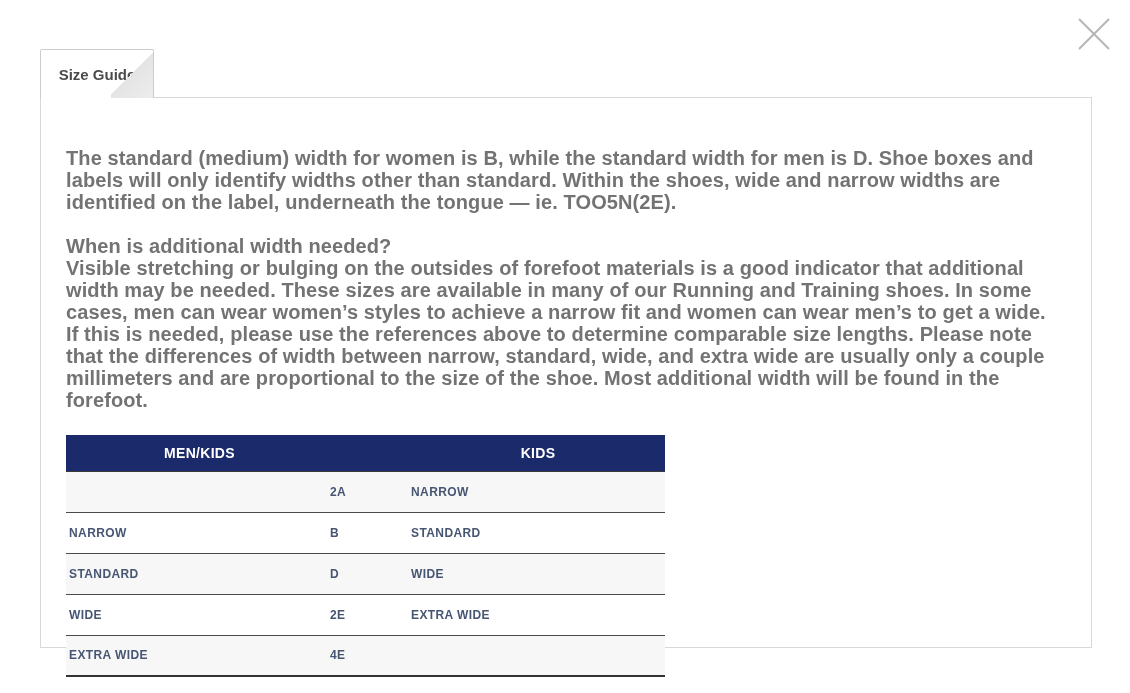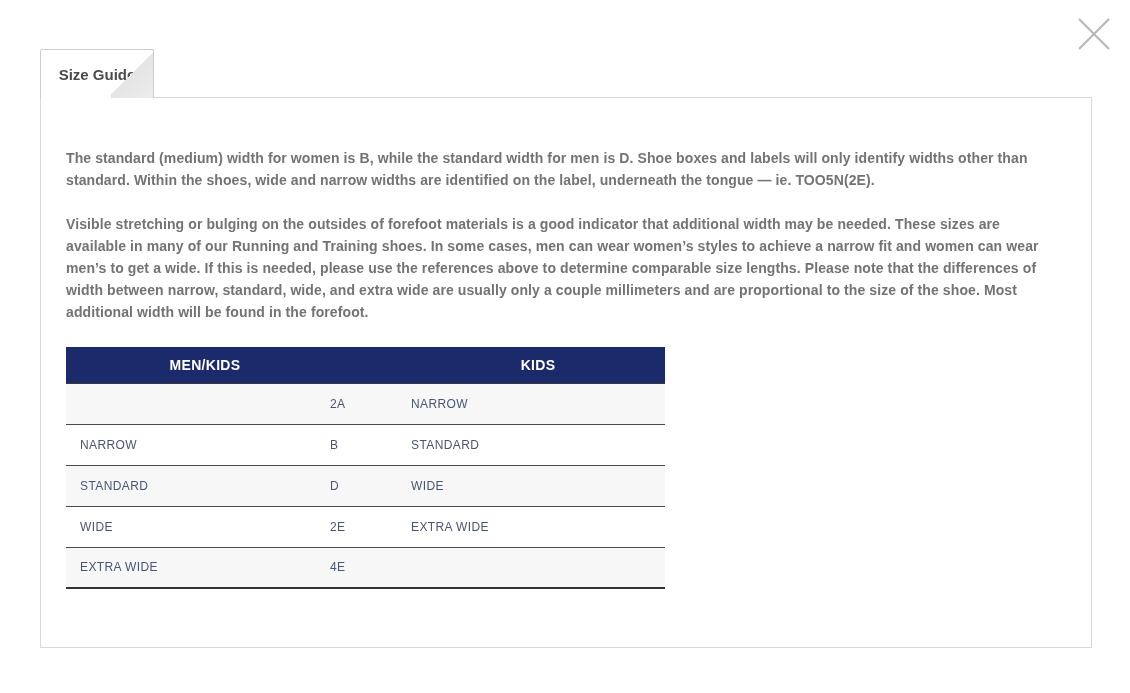--- a/index.html
+++ b/index.html
@@ -61,21 +61,21 @@
     position: absolute; left: 40px; top: 97px;
     width: 1052px; height: 551px;
     border: 1px solid #d8d8d8;
     background: #ffffff;
     z-index: 2;
   }
   .panel-content {
     padding: 49px 45px 0 25px;
   }
   .copy {
-    font-size: 14px;
+    font-size: 20px;
     line-height: 22px;
     color: #737373;
     font-weight: bold;
     letter-spacing: 0.1px;
     margin: 0;
   }
   .copy-block { margin-bottom: 22px; }
 
   
   table.width-table {
@@ -90,31 +90,31 @@
     font-size: 14px;
     font-weight: bold;
     letter-spacing: 0.3px;
     text-align: center;
     border-bottom: 1px solid #3a3a3a;
     padding: 0;
   }
   table.width-table tbody td {
     height: 41px;
     font-size: 12px;
-    font-weight: normal;
+    font-weight: bold;
     color: var(--row-text, #475673);
     letter-spacing: 0.4px;
     border-bottom: 1px solid #4a4a4a;
     padding: 0;
     vertical-align: middle;
   }
   table.width-table tbody tr:nth-child(odd) { background: var(--row-alt, #f7f7f7); }
   table.width-table tbody tr:nth-child(even) { background: #ffffff; }
   table.width-table tbody tr:last-child td { border-bottom: 2px solid #333333; }
-  table.width-table .col-mk   { width: 264px; padding-left: 14px; }
+  table.width-table .col-mk   { width: 264px; padding-left: 3px; }
   table.width-table .col-code { width: 78px; }
   table.width-table .col-w    { width: 257px; padding-left: 3px; }
 </style>
 </head>
 <body>
 
 <div class="close-btn" aria-label="close">
   <svg width="36" height="34" viewBox="0 0 36 34">
     <line x1="3" y1="2" x2="33" y2="32" stroke="#b5b5b5" stroke-width="2"></line>
     <line x1="33" y1="2" x2="3" y2="32" stroke="#b5b5b5" stroke-width="2"></line>
@@ -124,20 +124,21 @@
 <div class="tabs">
   <div class="tab tab-inactive">
     <span>Size Guide</span>
   </div>
 </div>
 
 <div class="panel">
   <div class="panel-content">
     <p class="copy copy-block">The standard (medium) width for women is B, while the standard width for men is D. Shoe boxes and labels will only identify widths other than standard. Within the shoes, wide and narrow widths are identified on the label, underneath the tongue — ie. TOO5N(2E).</p>
     <div class="copy-block">
+      <div class="copy">When is additional width needed?</div>
       <div class="copy">Visible stretching or bulging on the outsides of forefoot materials is a good indicator that additional width may be needed. These sizes are available in many of our Running and Training shoes. In some cases, men can wear women’s styles to achieve a narrow fit and women can wear men’s to get a wide. If this is needed, please use the references above to determine comparable size lengths. Please note that the differences of width between narrow, standard, wide, and extra wide are usually only a couple millimeters and are proportional to the size of the shoe. Most additional width will be found in the forefoot.</div>
     </div>
 
     <table class="width-table">
       <thead>
         <tr>
           <th class="col-mk">MEN/KIDS</th>
           <th class="col-code"></th>
           <th class="col-w">KIDS</th>
         </tr>

